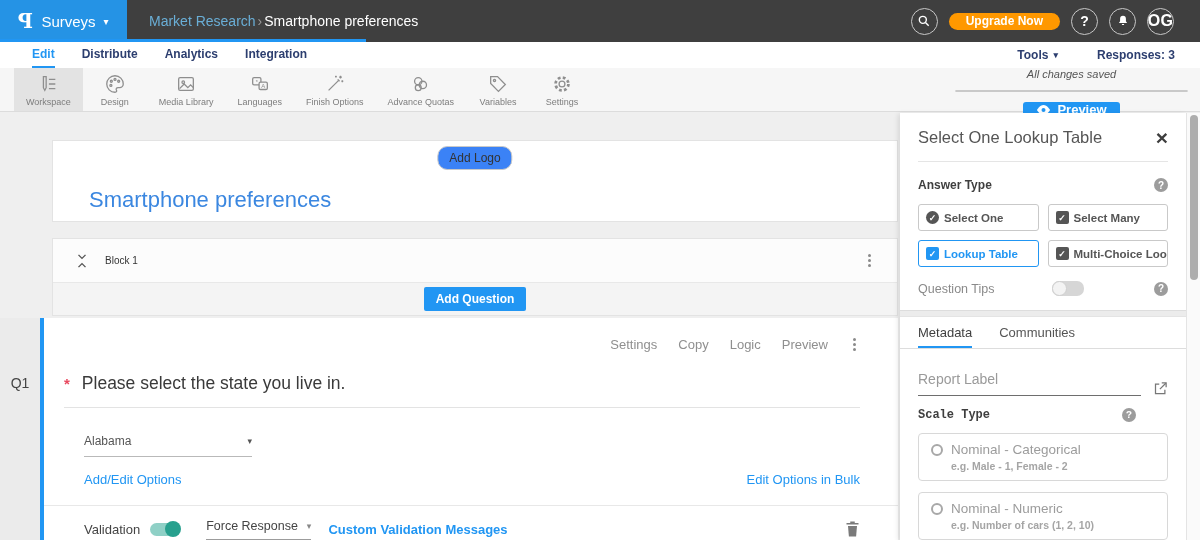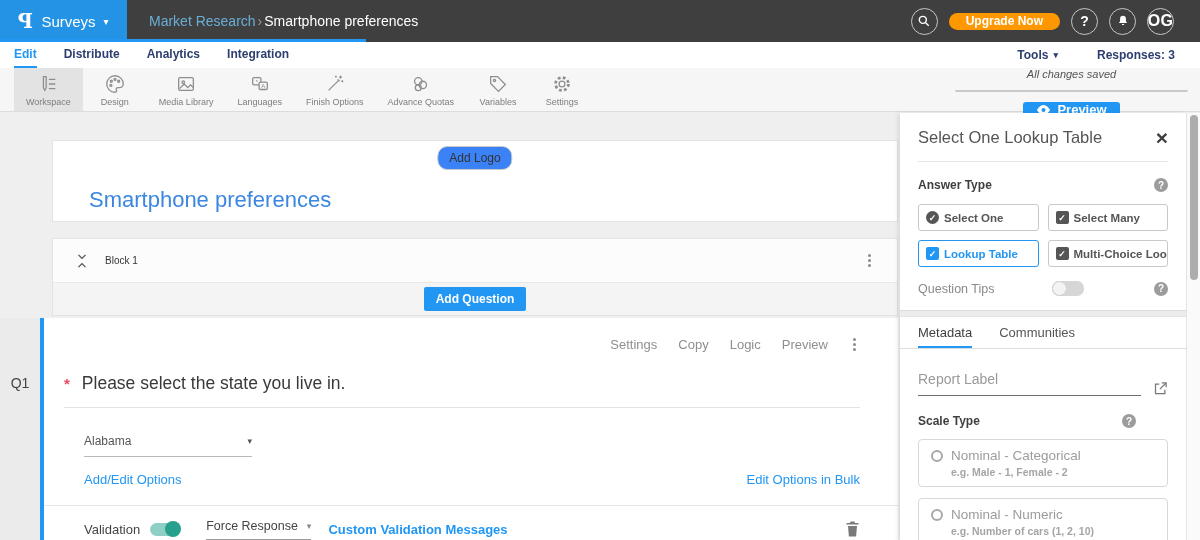--- a/index.html
+++ b/index.html
@@ -19,21 +19,21 @@
   .bc-current { color:#fff; }
   .topbar-right { margin-left:auto; display:flex; align-items:center; gap:11px; padding-right:26px; }
   .circle-btn { width:27px; height:27px; border-radius:50%; border:1px solid #c7c7c7; background:transparent; display:flex; align-items:center; justify-content:center; color:#fff; cursor:pointer; }
   .circle-btn.qmark { font-size:14px; font-weight:bold; }
   .circle-btn.avatar { font-size:16px; font-weight:bold; letter-spacing:.3px; }
   .upgrade { background:#ff9800; color:#fff; border:none; border-radius:14px; height:17px; padding:0 17px; font-size:12px; font-weight:bold; cursor:pointer; }
 
   
   .navrow { height:26px; background:#fff; display:flex; align-items:stretch; padding:0 25px 0 14px; font-size:12px; font-weight:bold; }
   .tab { display:flex; align-items:center; height:100%; margin-right:27px; color:#2c3e6f; text-decoration:none; border-bottom:2px solid transparent; cursor:pointer; }
-  .tab.active { color:#2196f3; border-bottom-color:#2196f3; }
+  .tab.active { color:#2196f3; border-bottom-color:#2196f3;margin-left:18px; }
   .nav-right { margin-left:auto; display:flex; align-items:center; gap:39px; color:#2c3e6f; }
   .tools { display:flex; align-items:center; gap:5px; cursor:pointer; }
   .tools .caret { font-size:9px; }
   .responses { cursor:pointer; }
 
   
   .toolbar { height:44px; background:#f6f6f6; border-bottom:1px solid #dcdcdc; display:flex; align-items:stretch; padding-left:14px; }
   .tool-item { display:flex; flex-direction:column; align-items:center; justify-content:center; gap:2px; padding:0 12px; min-width:64px; cursor:pointer; }
   .tool-item.active { background:#e3e3e3; }
   .tool-item .tlabel { font-size:9px; color:#7d7d7d; white-space:nowrap; }
@@ -109,21 +109,21 @@
   .tips-label { font-size:12.5px; color:#8a8a8a; }
   .tips-row .toggle { margin-left:58px; }
   .tips-row .help-dot { margin-left:auto; }
   .panel-gap { margin:14px -18px 0; height:7px; background:#ececec; border-top:1px solid #ddd; border-bottom:1px solid #e4e4e4; }
   .ptabs { margin:0 -18px; padding:0 18px; border-bottom:1px solid #ddd; display:flex; gap:27px; }
   .ptab { padding:8px 0 6px; font-size:13px; color:#555; border-bottom:2px solid transparent; cursor:pointer; }
   .ptab.active { color:#3f3f3f; border-bottom-color:#2196f3; }
   .report-row { margin-top:22px; display:flex; align-items:flex-end; gap:12px; }
   .report-input { flex:1; border:none; border-bottom:1px solid #6e6e6e; padding:0 0 8px; font-size:14px; color:#555; background:transparent; font-family:"Liberation Sans",sans-serif; }
   .report-input::placeholder { color:#9a9a9a; }
-  .scale-row { margin-top:18px; }
+  .scale-row { margin-top:12px;font-family:Liberation Mono, monospace; }
   .scale-row .help-dot { margin-right:32px; }
   .scale-card { margin-top:11px; border:1px solid #d8d8d8; border-radius:4px; padding:8px 12px; cursor:pointer; }
   .radio-line { display:flex; align-items:center; gap:8px; }
   .radio { flex:none; width:12px; height:12px; border:2px solid #a8a8a8; border-radius:50%; }
   .scale-title { font-size:13.5px; color:#9c9c9c; }
   .scale-example { margin:3px 0 0 20px; font-size:10.5px; font-weight:bold; color:#a5a5a5; }
 
   
   .scrollbar { position:absolute; top:0; right:0; width:14px; bottom:0; background:#fafafa; border-left:1px solid #e4e4e4; }
   .scrollbar .thumb { position:absolute; top:2px; left:3px; width:8px; height:165px; border-radius:4px; background:#adadad; cursor:pointer; }

